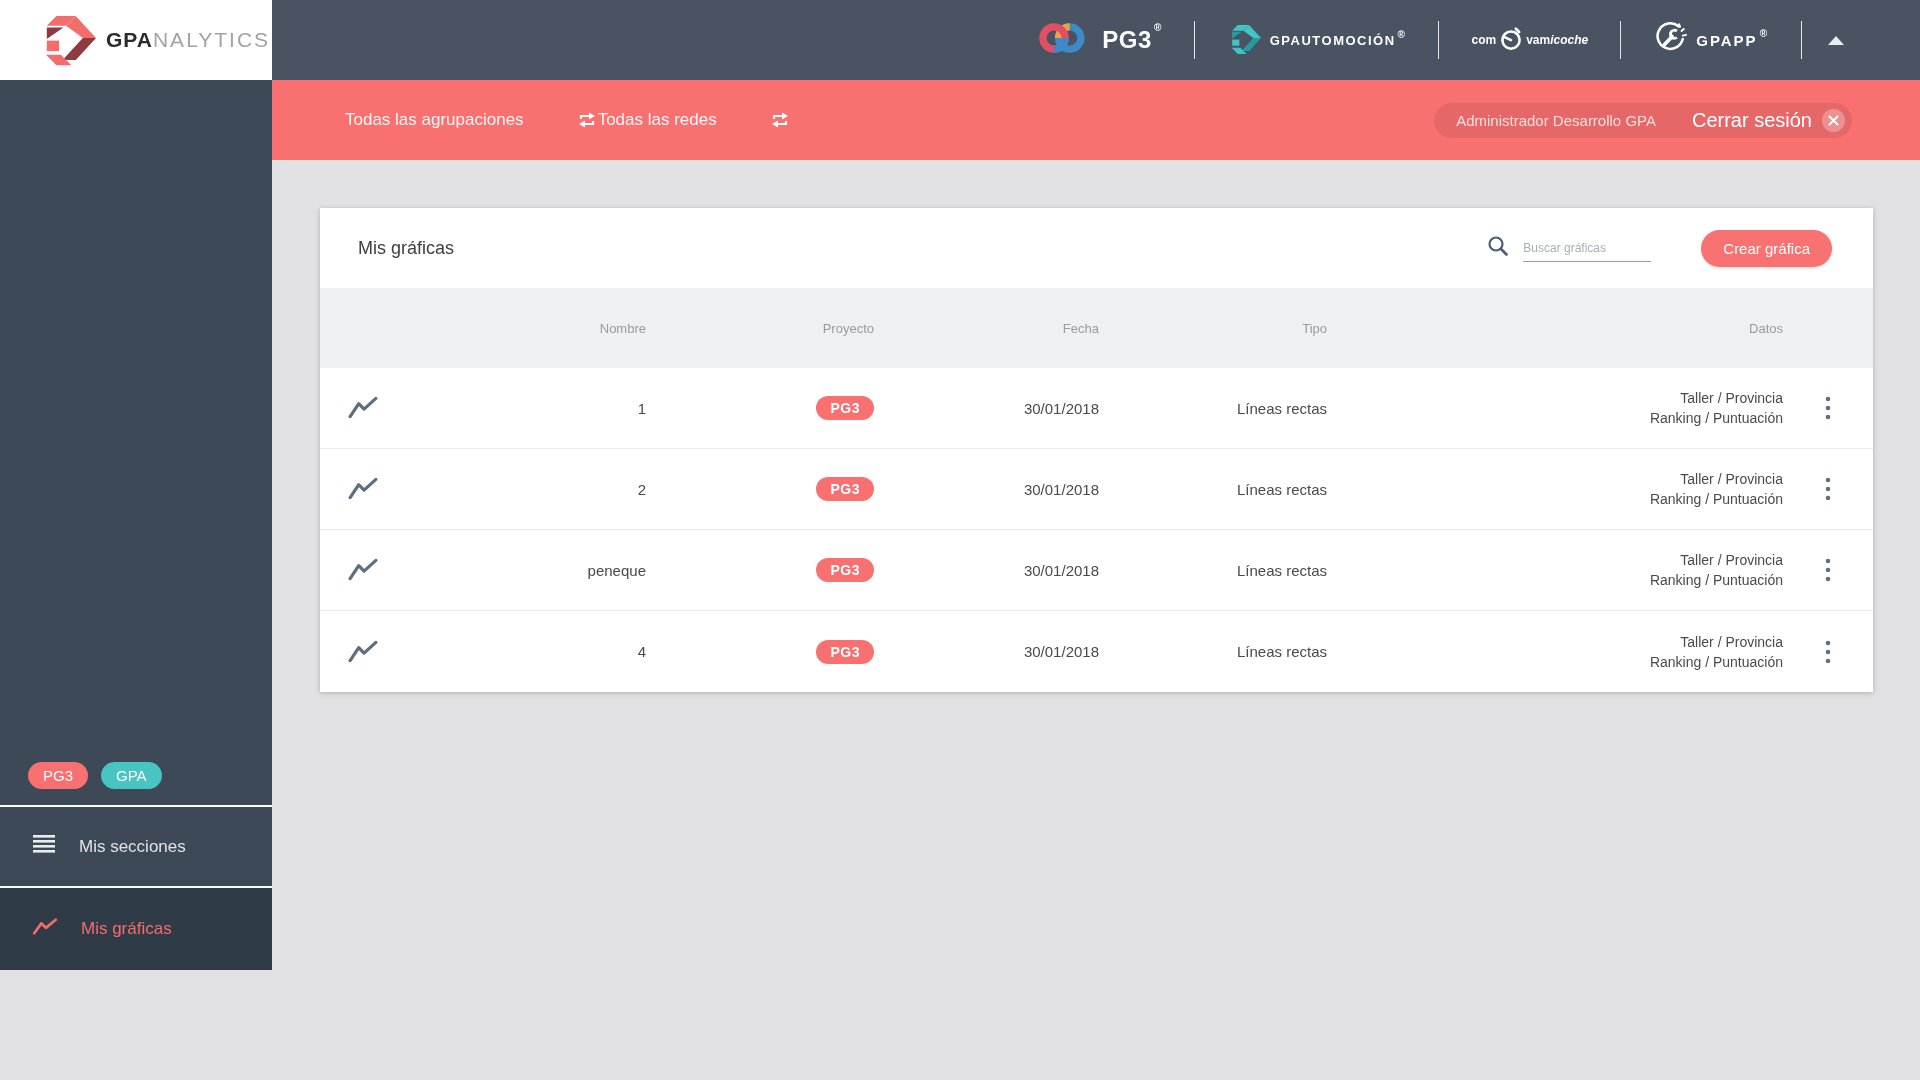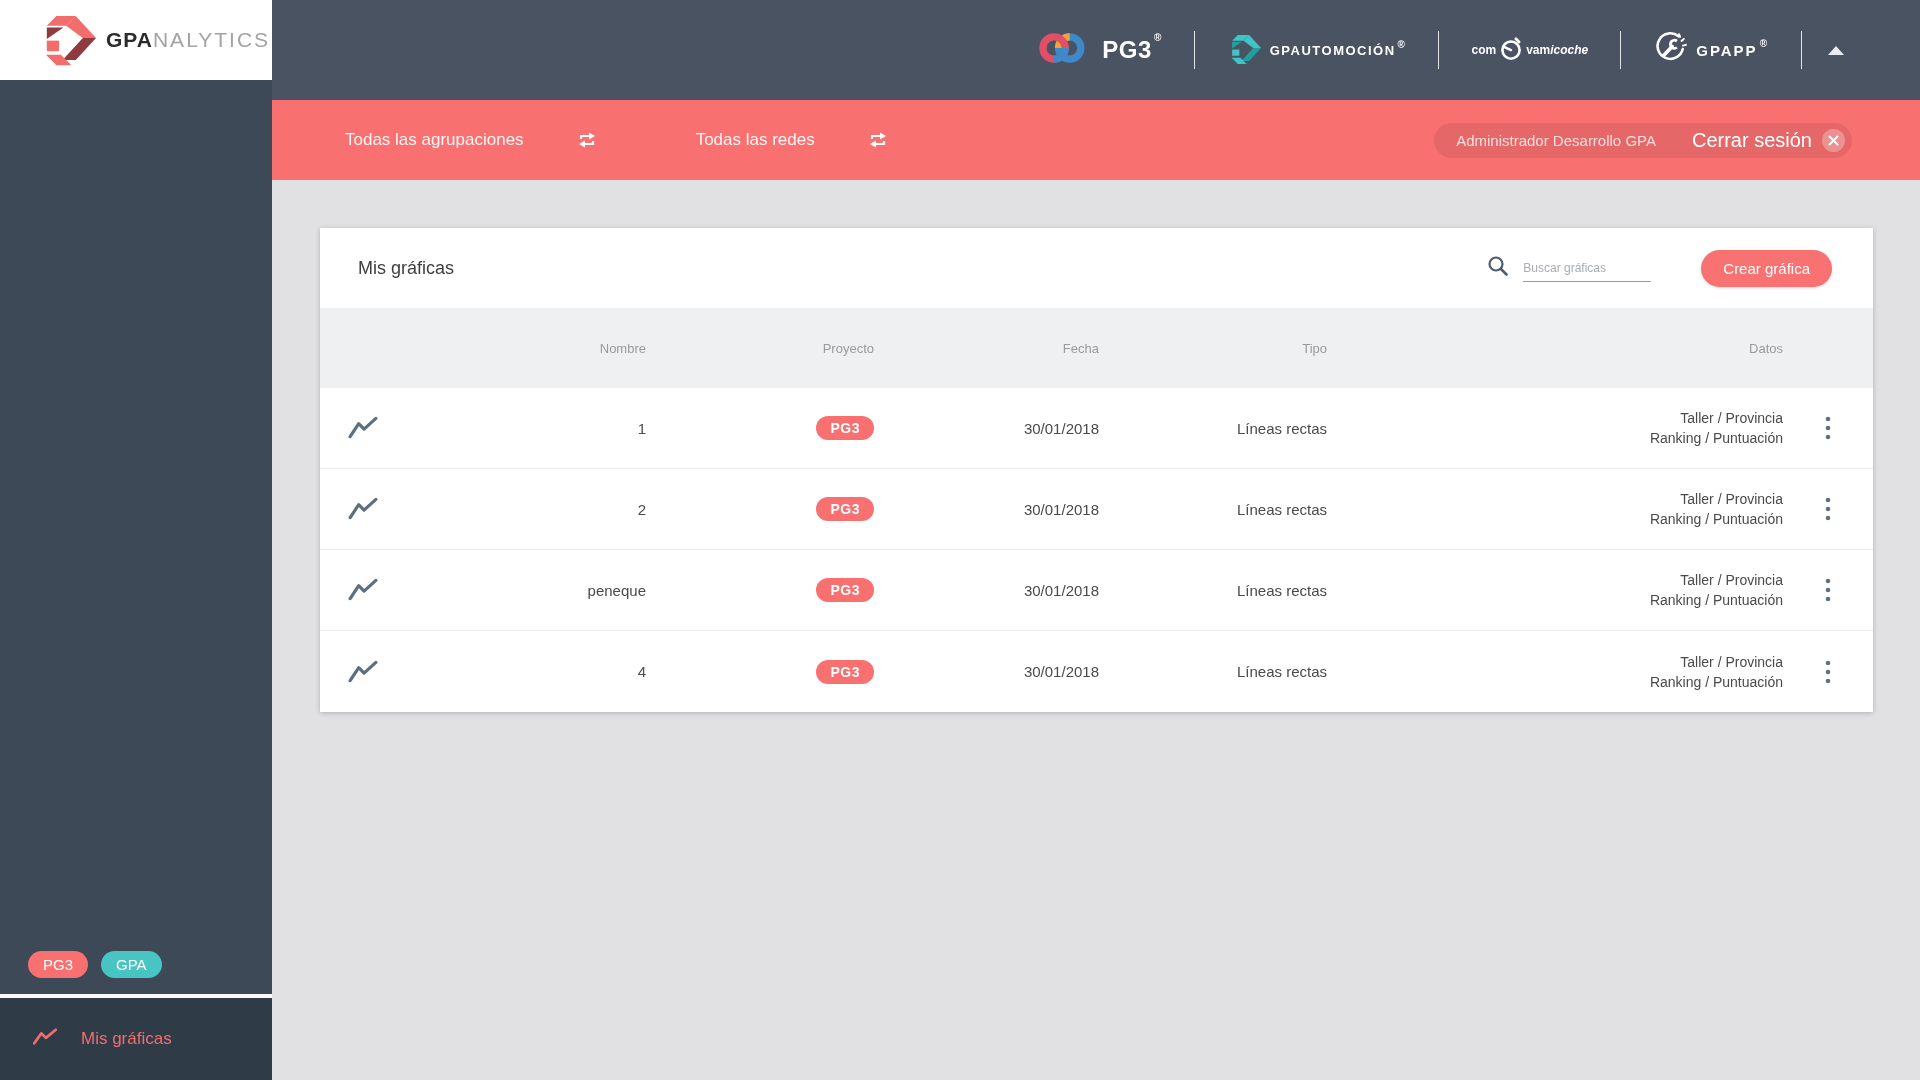--- a/index.html
+++ b/index.html
@@ -1,61 +1,61 @@
 <!DOCTYPE html>
 <html><head>
 <meta charset="utf-8">
 <style>
   * { margin:0; padding:0; box-sizing:border-box; }
   html,body { width:1920px; height:1080px; overflow:hidden; font-family:"Liberation Sans", sans-serif; }
   body { display:flex; background:#e1e1e4; }
 
   
-  .left-col { width:272px; min-width:272px; height:1080px; display:flex; flex-direction:column; }
+  .left-col { width:272px; min-width:272px; height:970px; display:flex; flex-direction:column; }
   .logo-box { height:80px; background:#ffffff; display:flex; align-items:center; padding-left:38px; }
   .logo-text { margin-left:10px; font-size:21px; letter-spacing:1px; color:#2b2b2b; font-weight:bold; display:flex; align-items:flex-start; }
   .logo-text .light { color:#a3a3a3; font-weight:normal; letter-spacing:2px; }
   .logo-text .reg { font-size:9px; color:#555; margin-left:3px; margin-top:-2px; }
   .sidebar { flex:1; background:#3d4956; display:flex; flex-direction:column; }
   .sidebar-spacer { flex:1; }
   .badge-row { display:flex; gap:13px; margin:0 0 16px 28px; }
   .pill-badge { border-radius:14px; padding:5px 15px; color:#fff; font-size:15px; }
   .pill-badge.red { background:#f87070; }
   .pill-badge.teal { background:#48c5c2; }
   .side-divider { height:2px; background:#fafafa; }
   .side-item { display:flex; align-items:center; padding-left:33px; color:#dfe3e7; font-size:17px; cursor:pointer; }
   .side-item.secciones { height:79px; }
   .side-item.graficas { height:82px; background:#2f3b47; color:#f36d6d; }
   .side-item .lbl { margin-left:24px; }
 
   
   .right-col { flex:1; display:flex; flex-direction:column; height:1080px; }
 
   
-  .top-header { height:100px; background:#4a5362; display:flex; align-items:center; justify-content:flex-end; padding-right:50px; color:#fff; }
+  .top-header { height:80px; background:#4a5362; display:flex; align-items:center; justify-content:flex-end; padding-right:50px; color:#fff; }
   .logo-seg { display:flex; align-items:center; justify-content:center; padding:0 32px; }
   .hdr-divider { width:1px; height:38px; background:rgba(255,255,255,0.85); }
   .pg3-text { font-size:24px; font-weight:bold; margin-left:10px; letter-spacing:0.5px; }
   .sup { font-size:10px; vertical-align:top; margin-left:2px; position:relative; top:-4px; }
   .gpauto-text { font-size:13px; letter-spacing:1.5px; margin-left:9px; font-weight:bold; }
   .comprova { font-size:12px; display:flex; align-items:center; }
   .comprova .pre { font-weight:bold; }
   .comprova .b { font-weight:bold; }
   .comprova .bi { font-weight:bold; font-style:italic; }
   .comprova svg { margin:0 2px; }
   .gpapp-text { font-size:15px; letter-spacing:2px; margin-left:9px; font-weight:bold; }
   .collapse-seg { padding:0 26px; }
   .collapse-arrow { width:0; height:0; border-left:8px solid transparent; border-right:8px solid transparent; border-bottom:9px solid #e9ebef; cursor:pointer; }
 
   
   .filter-bar { height:80px; background:#f87070; display:flex; align-items:center; color:#fff; }
   .filter-label { font-size:17px; color:rgba(255,255,255,0.93); cursor:pointer; }
   .fl-1 { margin-left:73px; }
   .swap-icon { margin-left:52px; cursor:pointer; display:flex; }
-  .fl-2 { margin-left:98px; }
+  .fl-2 { }
   .filter-spacer { flex:1; }
   .user-pill { display:flex; align-items:center; background:rgba(0,0,0,0.075); border-radius:18px; height:35px; padding:0 7px 0 22px; margin-right:68px; }
   .user-name { font-size:15px; color:rgba(255,255,255,0.78); }
   .logout-label { font-size:20px; color:#ffffff; margin-left:36px; cursor:pointer; }
   .logout-x { width:23px; height:23px; border-radius:50%; background:rgba(255,255,255,0.28); margin-left:10px; display:flex; align-items:center; justify-content:center; cursor:pointer; }
 
   
   .main { flex:1; background:#e1e1e4; overflow:hidden; }
   .card { margin:48px 47px 0 48px; background:#ffffff; box-shadow:0 1px 5px rgba(0,0,0,0.22); }
   .card-header { height:80px; display:flex; align-items:center; }
@@ -100,20 +100,31 @@
     </span>
   </div>
 
   <div class="sidebar">
     <div class="sidebar-spacer"></div>
     <div class="badge-row">
       <span class="pill-badge red">PG3</span>
       <span class="pill-badge teal">GPA</span>
     </div>
     <div class="side-divider"></div>
+    <div class="side-item secciones">
+      <span>
+        <svg width="22" height="20" viewBox="0 0 22 20">
+          <rect x="0" y="1" width="22" height="2.6" fill="#e8ecef"></rect>
+          <rect x="0" y="6" width="22" height="2.6" fill="#e8ecef"></rect>
+          <rect x="0" y="11" width="22" height="2.6" fill="#e8ecef"></rect>
+          <rect x="0" y="16" width="22" height="2.6" fill="#e8ecef"></rect>
+        </svg>
+      </span>
+      <span class="lbl">Mis secciones</span>
+    </div>
     <div class="side-divider"></div>
     <div class="side-item graficas">
       <span>
         <svg width="24" height="18" viewBox="0 0 26 20">
           <polyline points="1,17 9,6 14,11 25,2" fill="none" stroke="#f36d6d" stroke-width="3" stroke-linecap="round" stroke-linejoin="round"></polyline>
         </svg>
       </span>
       <span class="lbl">Mis gráficas</span>
     </div>
   </div>

